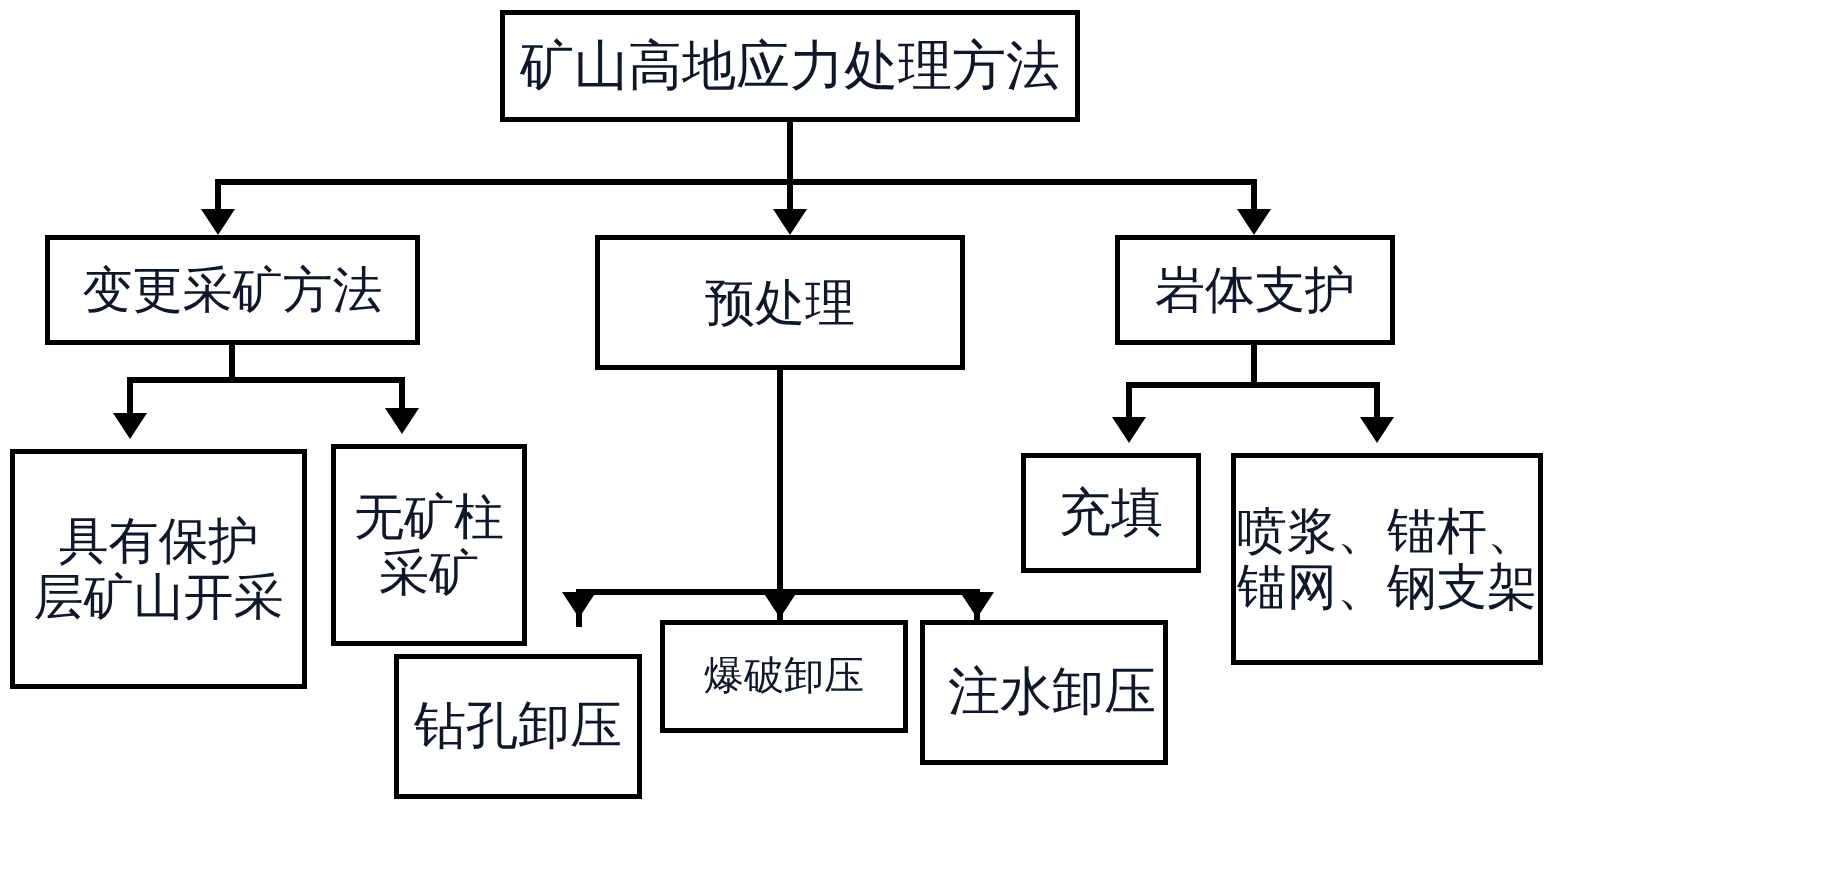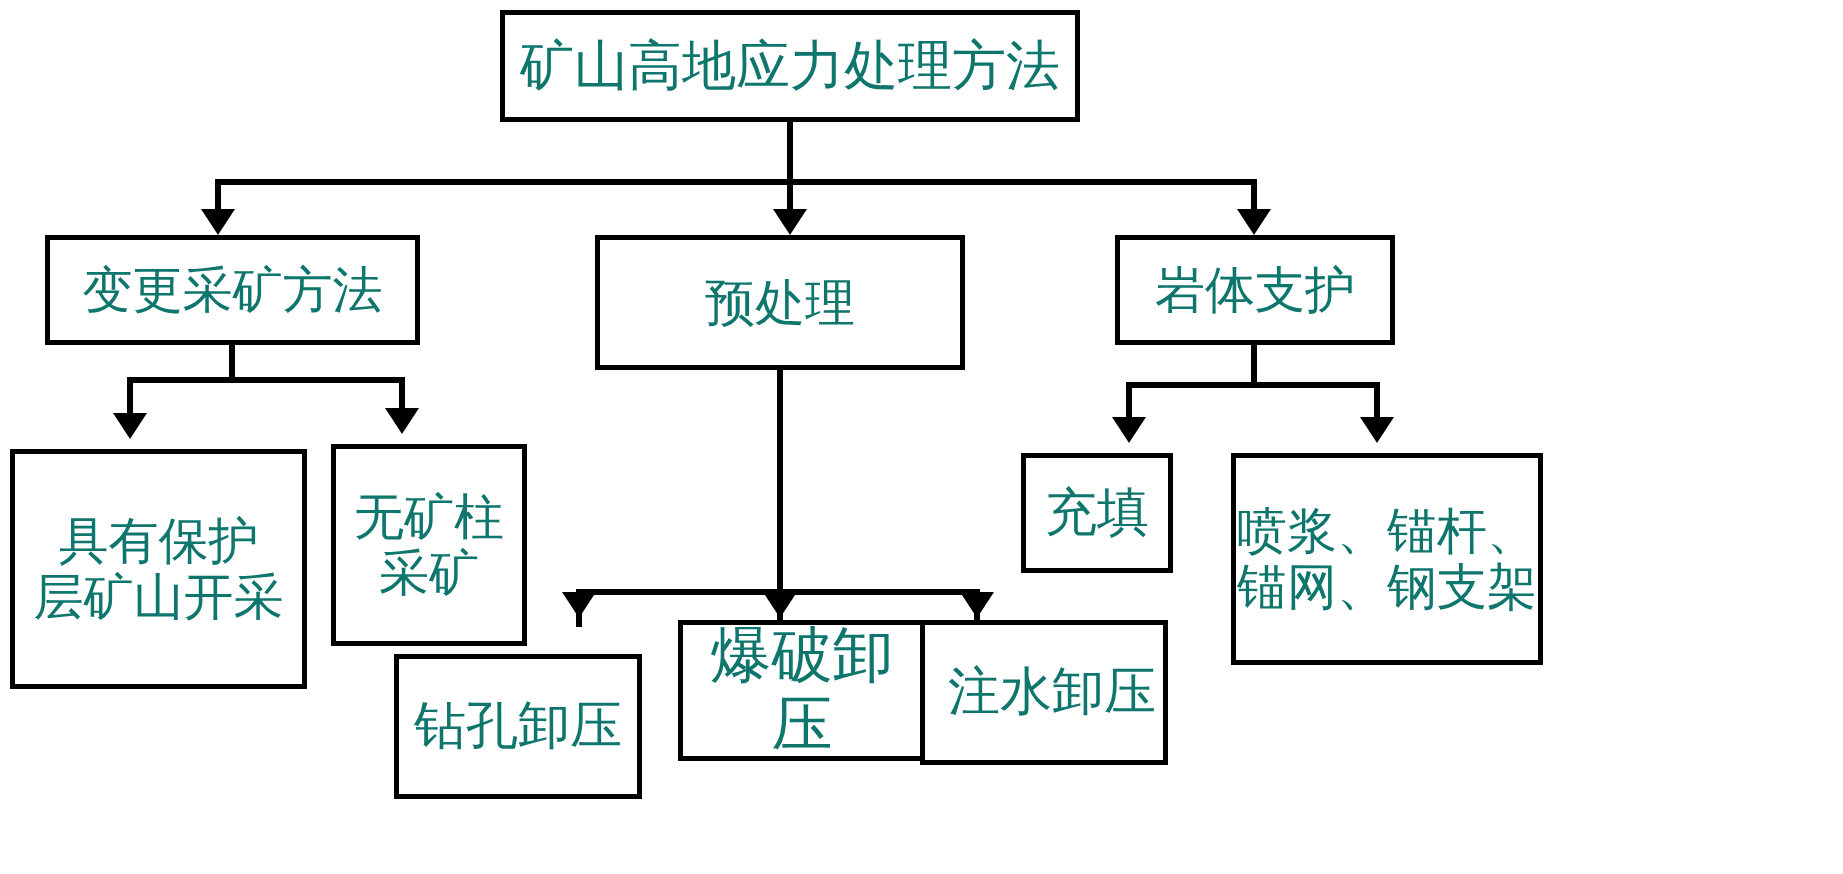--- a/index.html
+++ b/index.html
@@ -19,21 +19,21 @@
   }
   .node {
     position: absolute;
     box-sizing: border-box;
     border: 5px solid #000000;
     background: #ffffff;
     display: flex;
     align-items: center;
     justify-content: center;
     text-align: center;
-    color: #0f766e;
+    color: #0f172a;
     font-family: "Liberation Serif", "DejaVu Serif", serif;
     line-height: 1.12;
     white-space: pre-line;
     z-index: 3;
   }
   
   .vline {
     position: absolute;
     background: #000000;
     width: 6px;
@@ -96,29 +96,29 @@
   <div class="hline" style="left:576px; top:589px; width:404px;"></div>
   <div class="vline" style="left:576px; top:589px; height:38px;"></div>
   <div class="vline" style="left:777px; top:589px; height:38px;"></div>
   <div class="vline" style="left:974px; top:589px; height:38px;"></div>
   <div class="arrow" style="left:562px; top:592px;"></div>
   <div class="arrow" style="left:763px; top:592px;"></div>
   <div class="arrow" style="left:960px; top:592px;"></div>
 
   <div class="node" style="left:394px; top:620px; width:248px; height:145px; font-size:52px;margin-top:34px;">钻孔卸压</div>
 
-  <div class="node" style="left:678px; top:620px; width:248px; height:141px; font-size:61px;">爆破卸压</div>
+  <div class="node" style="left:660px; top:620px; width:248px; height:113px; font-size:40px;">爆破卸压</div>
 
   <div class="node" style="left:920px; top:620px; width:248px; height:145px; font-size:52px;padding-left:16px;">注水卸压</div>
 
   <div class="vline" style="left:1251px; top:345px; height:40px;"></div>
   <div class="hline" style="left:1126px; top:382px; width:254px;"></div>
   <div class="vline" style="left:1126px; top:382px; height:40px;"></div>
   <div class="vline" style="left:1374px; top:382px; height:40px;"></div>
   <div class="arrow" style="left:1112px; top:417px;"></div>
   <div class="arrow" style="left:1360px; top:417px;"></div>
 
-  <div class="node" style="left:1021px; top:453px; width:152px; height:120px; font-size:52px;">充填</div>
+  <div class="node" style="left:1021px; top:453px; width:180px; height:120px; font-size:52px;">充填</div>
 
   <div class="node" style="left:1231px; top:453px; width:312px; height:212px; font-size:50px;">喷浆、锚杆、
 锚网、钢支架</div>
 
 </div>
 
 </body></html>

